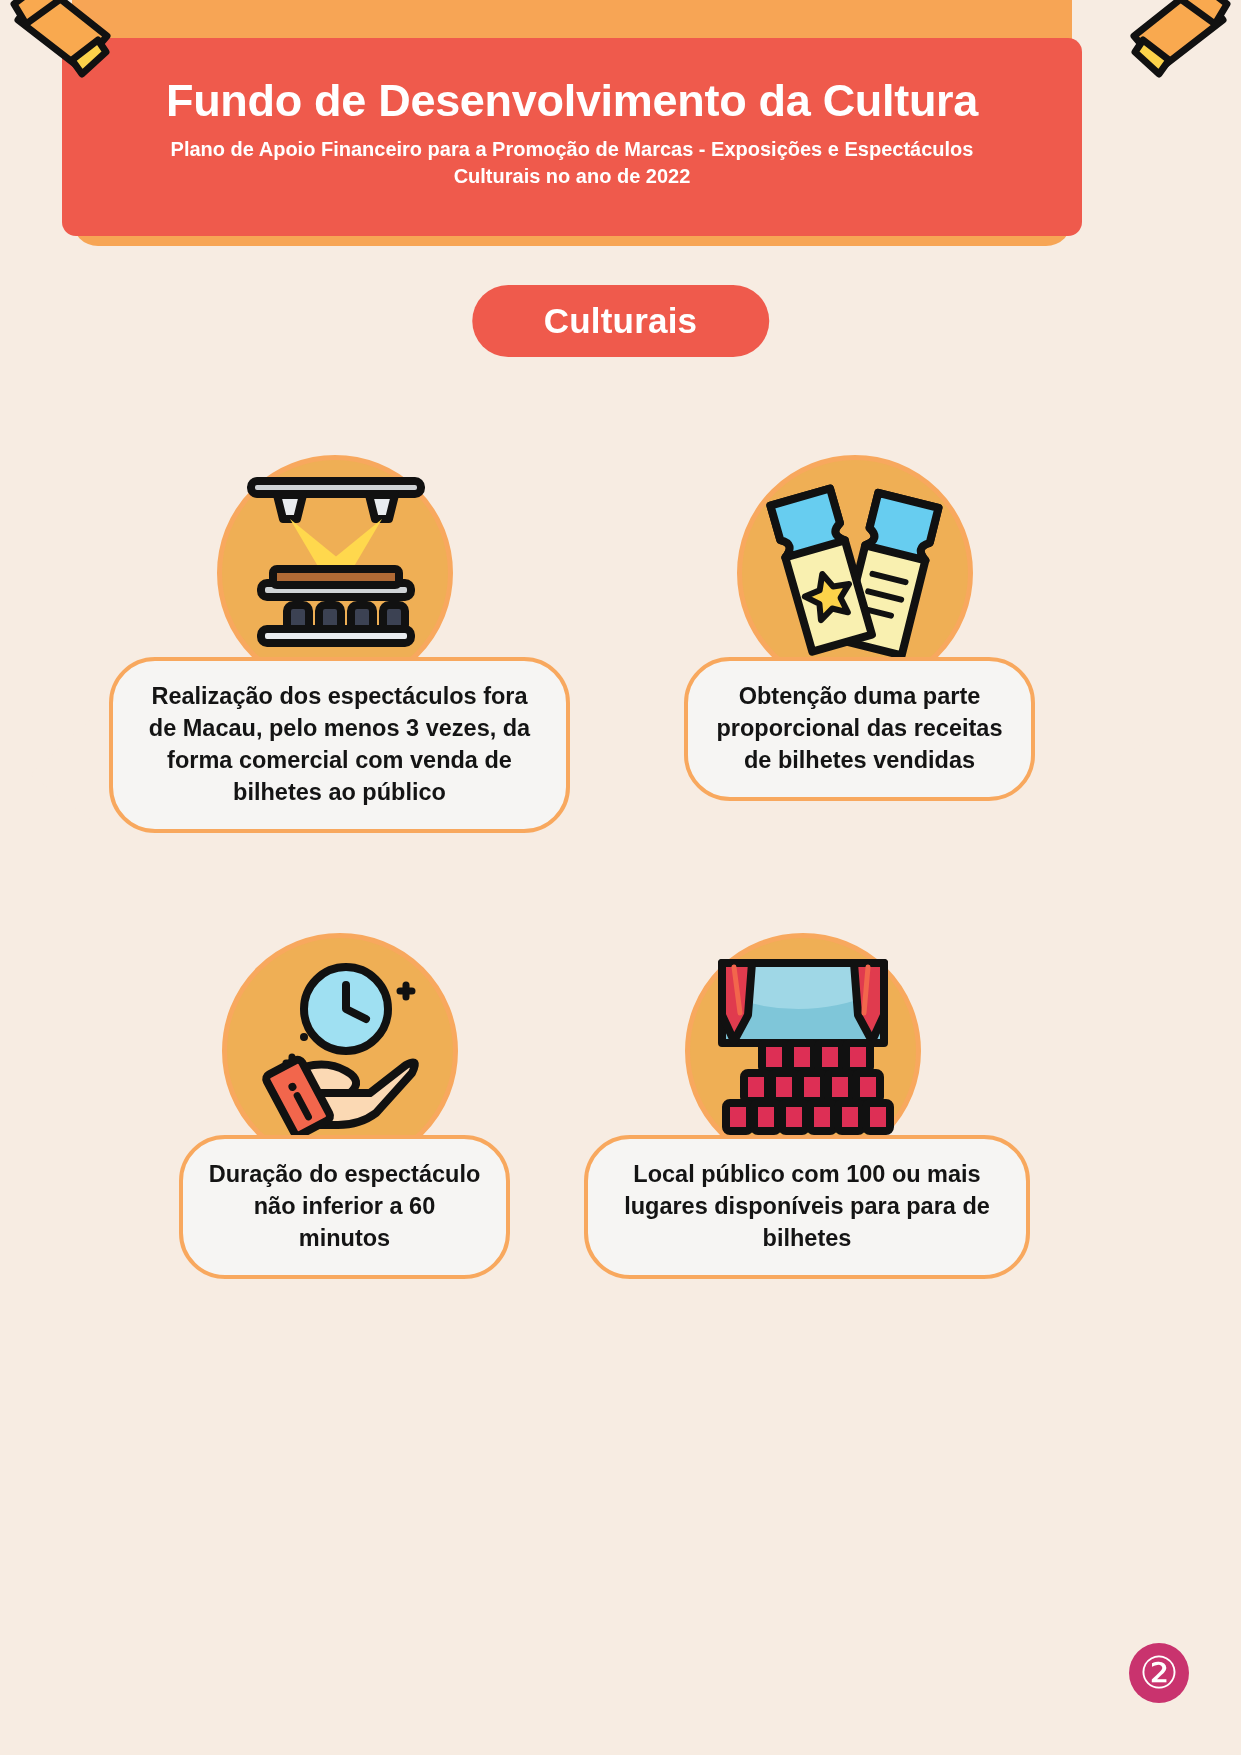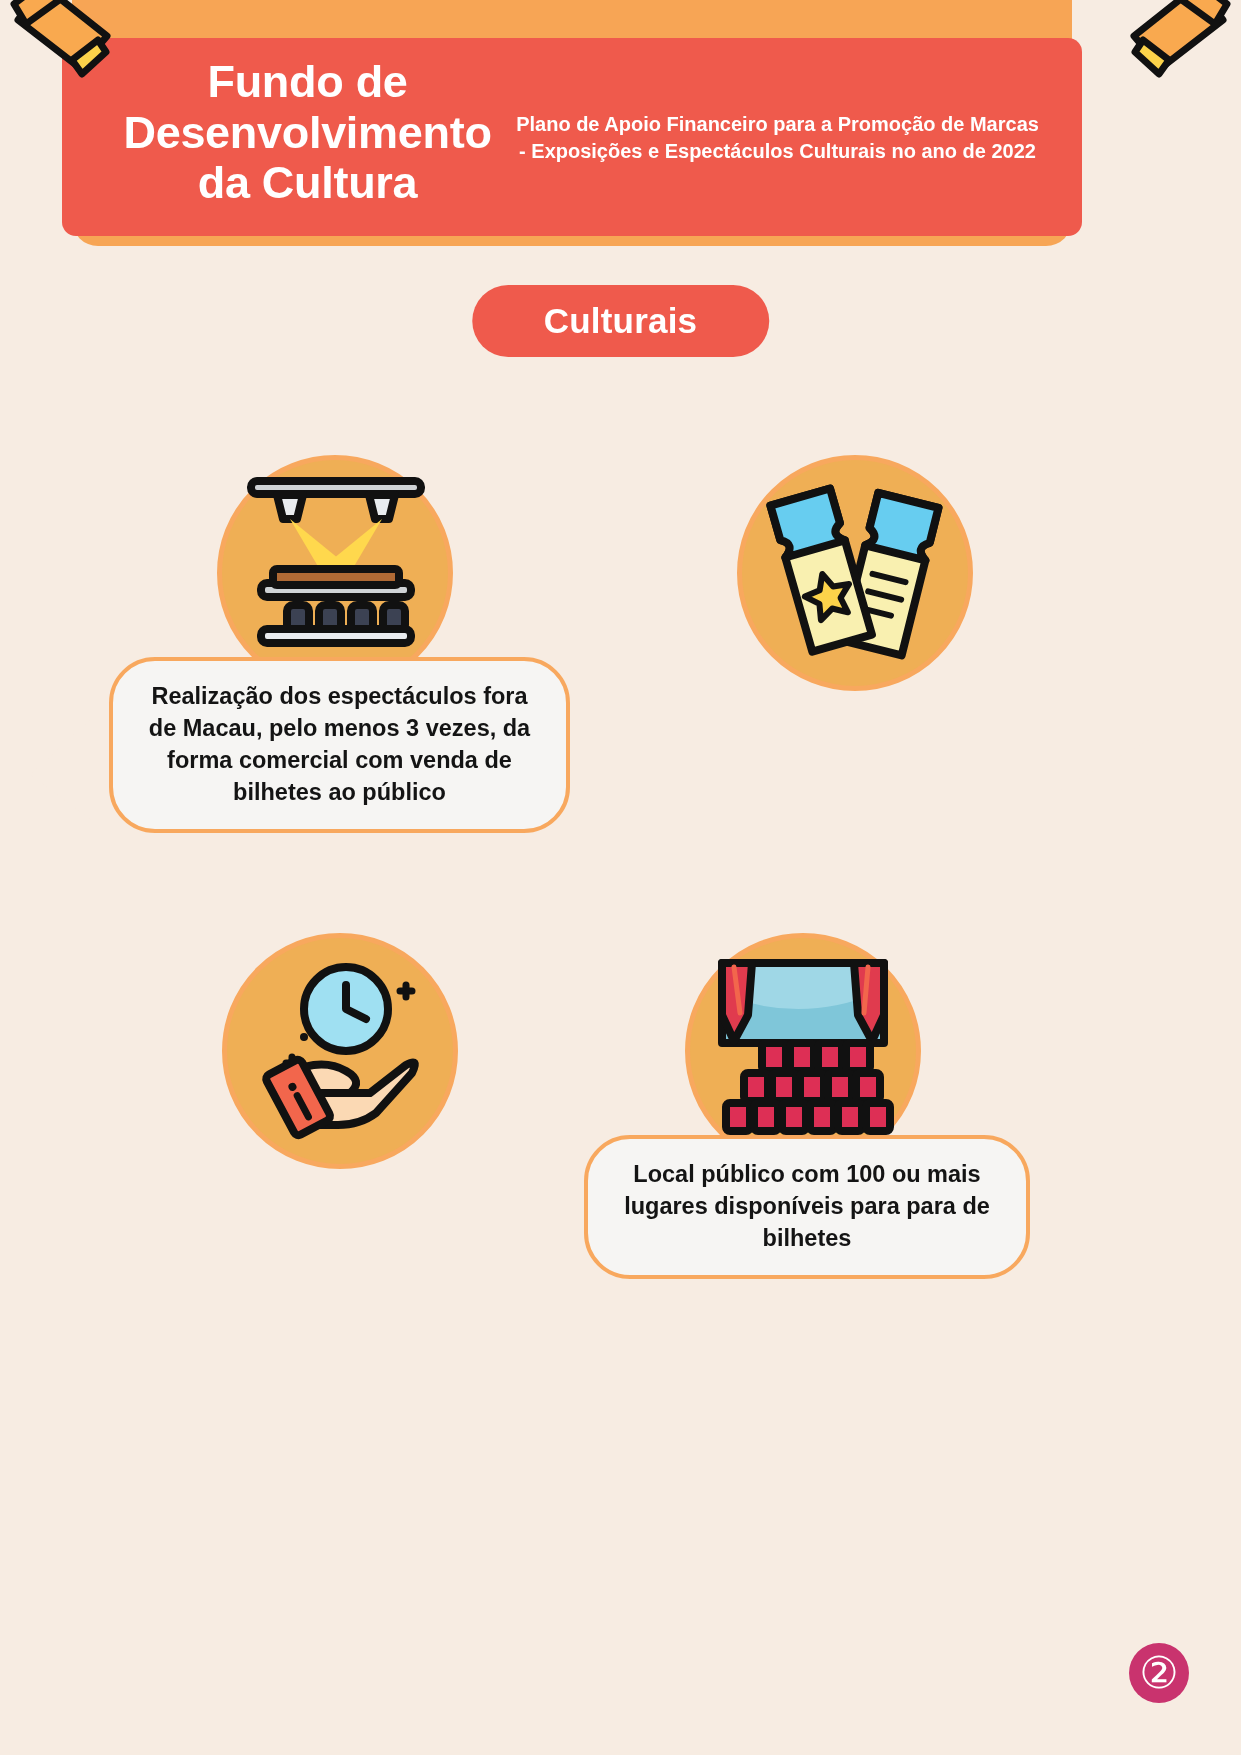--- a/index.html
+++ b/index.html
@@ -34,21 +34,21 @@
     position: absolute; left: 72px; top: 0px; width: 1000px; height: 246px;
     background: #f7a555;
     border-radius: 0 0 26px 26px;
     z-index: 5;
   }
   .header-band {
     position: absolute; left: 62px; top: 38px; width: 1020px; height: 198px;
     background: #ef5a4c;
     border-radius: 14px;
     z-index: 7;
-    display: flex; flex-direction: row;
+    display: flex; flex-direction: column;
     align-items: center; justify-content: center;
     padding: 6px 40px 14px 40px;
   }
   .header-title {
     color: #ffffff;
     font-size: 45px;
     font-weight: bold;
     letter-spacing: -0.3px;
     text-align: center;
     line-height: 1.12;
@@ -225,20 +225,21 @@
             </g>
 
             <g transform="rotate(-16 74 96)">
               <path d="M 36 16 L 98 16 L 98 52 Q 84 60 98 70 L 98 168 L 36 168 L 36 70 Q 50 60 36 52 Z" fill="#f9f0b0"></path>
               <path d="M 36 16 L 98 16 L 98 52 Q 84 60 98 70 L 36 70 Q 50 60 36 52 Z" fill="#67cdf0"></path>
               <path d="M 67 96 l 7 15 16 2 -12 11 3 16 -14 -8 -14 8 3 -16 -12 -11 16 -2 z" fill="#fcd34a" stroke-width="6"></path>
             </g>
           </g>
         </svg>
       </div>
+      <div class="card-text">Obtenção duma parte proporcional das receitas de bilhetes vendidas</div>
     </div>
 
   </div>
 
   <div class="row row-2">
 
     <div class="cell cell-3">
       <div class="icon-circle">
         <svg width="200" height="195" viewBox="0 0 200 195">
           <g stroke="#111" stroke-width="8" stroke-linejoin="round" stroke-linecap="round">
@@ -254,20 +255,21 @@
             <path d="M 76 140 L 130 140 L 166 112 Q 180 104 172 120 L 136 160 Q 120 172 98 172 L 66 172" fill="#fbd9b4"></path>
 
             <g transform="rotate(-28 58 140)">
               <rect x="36" y="110" width="40" height="68" rx="5" fill="#f2664c"></rect>
               <circle cx="56" cy="132" r="4" fill="#111" stroke="none"></circle>
               <path d="M 56 142 L 56 166" stroke-width="7"></path>
             </g>
           </g>
         </svg>
       </div>
+      <div class="card-text">Duração do espectáculo não inferior a 60 minutos</div>
     </div>
 
     <div class="cell cell-4">
       <div class="icon-circle">
         <svg width="205" height="195" viewBox="0 0 205 195">
           <g stroke="#111" stroke-width="8" stroke-linejoin="round" stroke-linecap="round">
 
             <rect x="22" y="10" width="162" height="80" fill="#7fc6d9"></rect>
             <path d="M 30 14 L 176 14 L 176 40 Q 104 70 30 44 Z" fill="#9fd7e6" stroke="none"></path>
 

